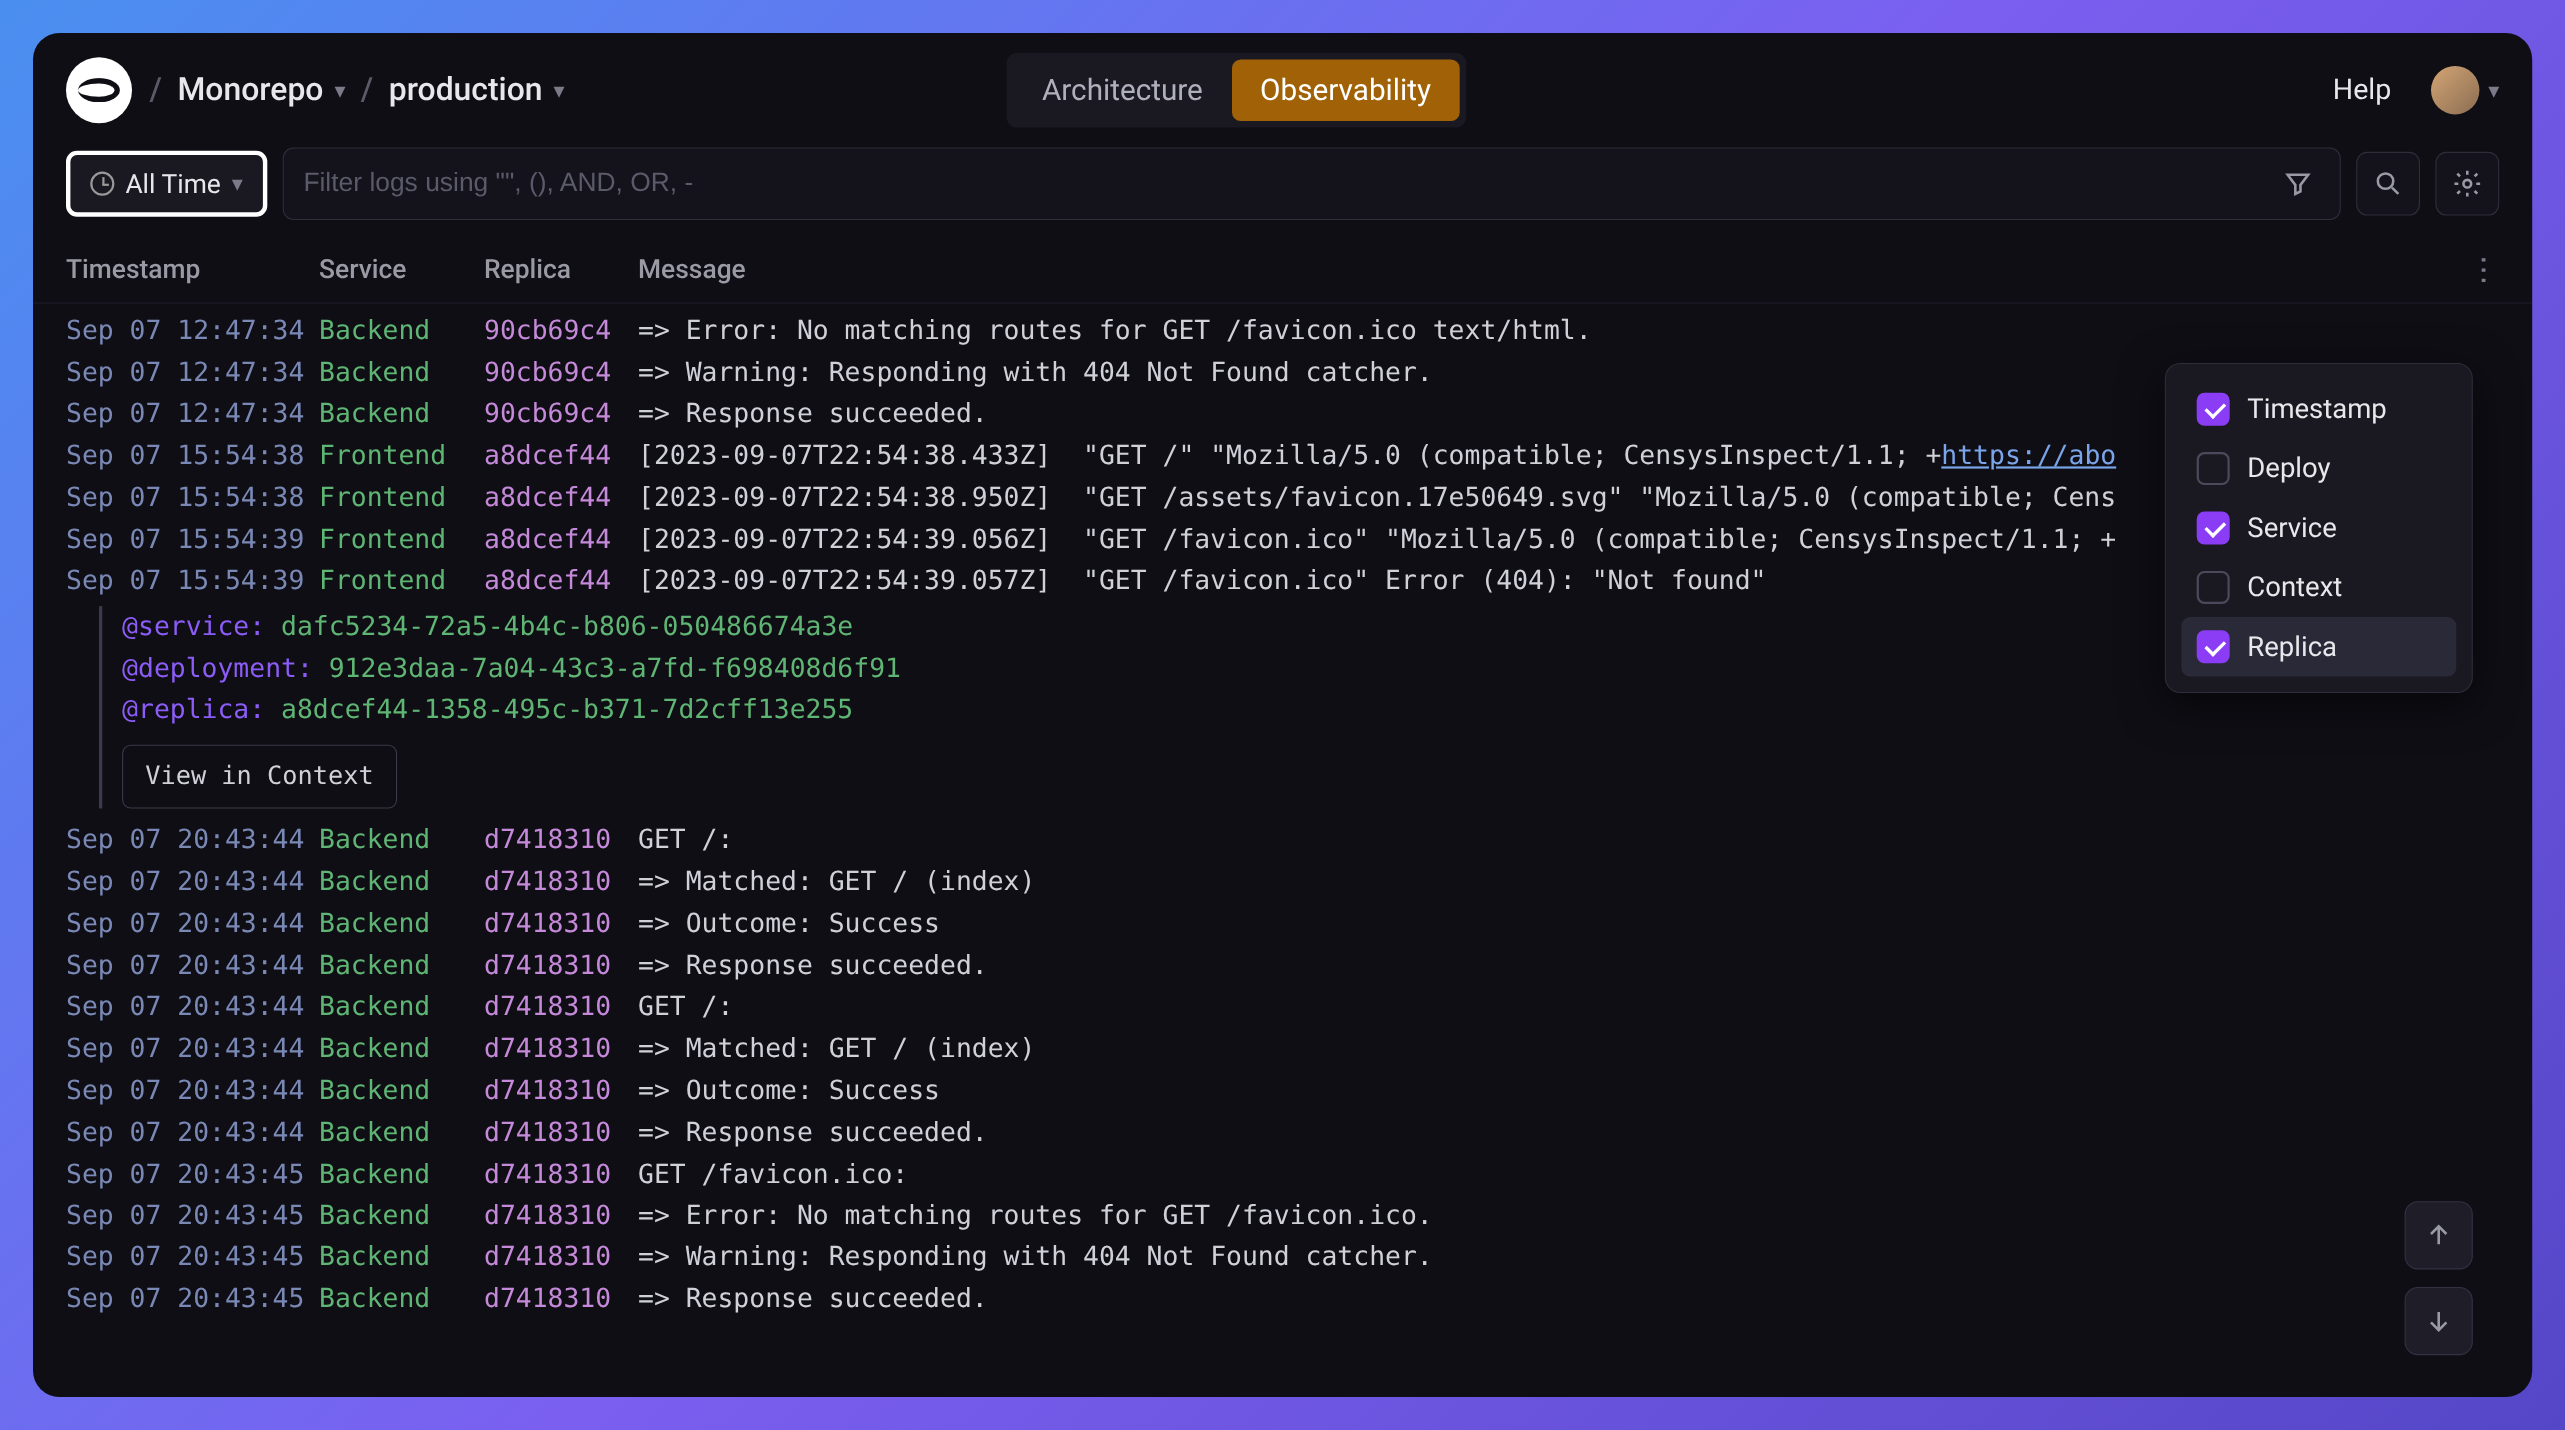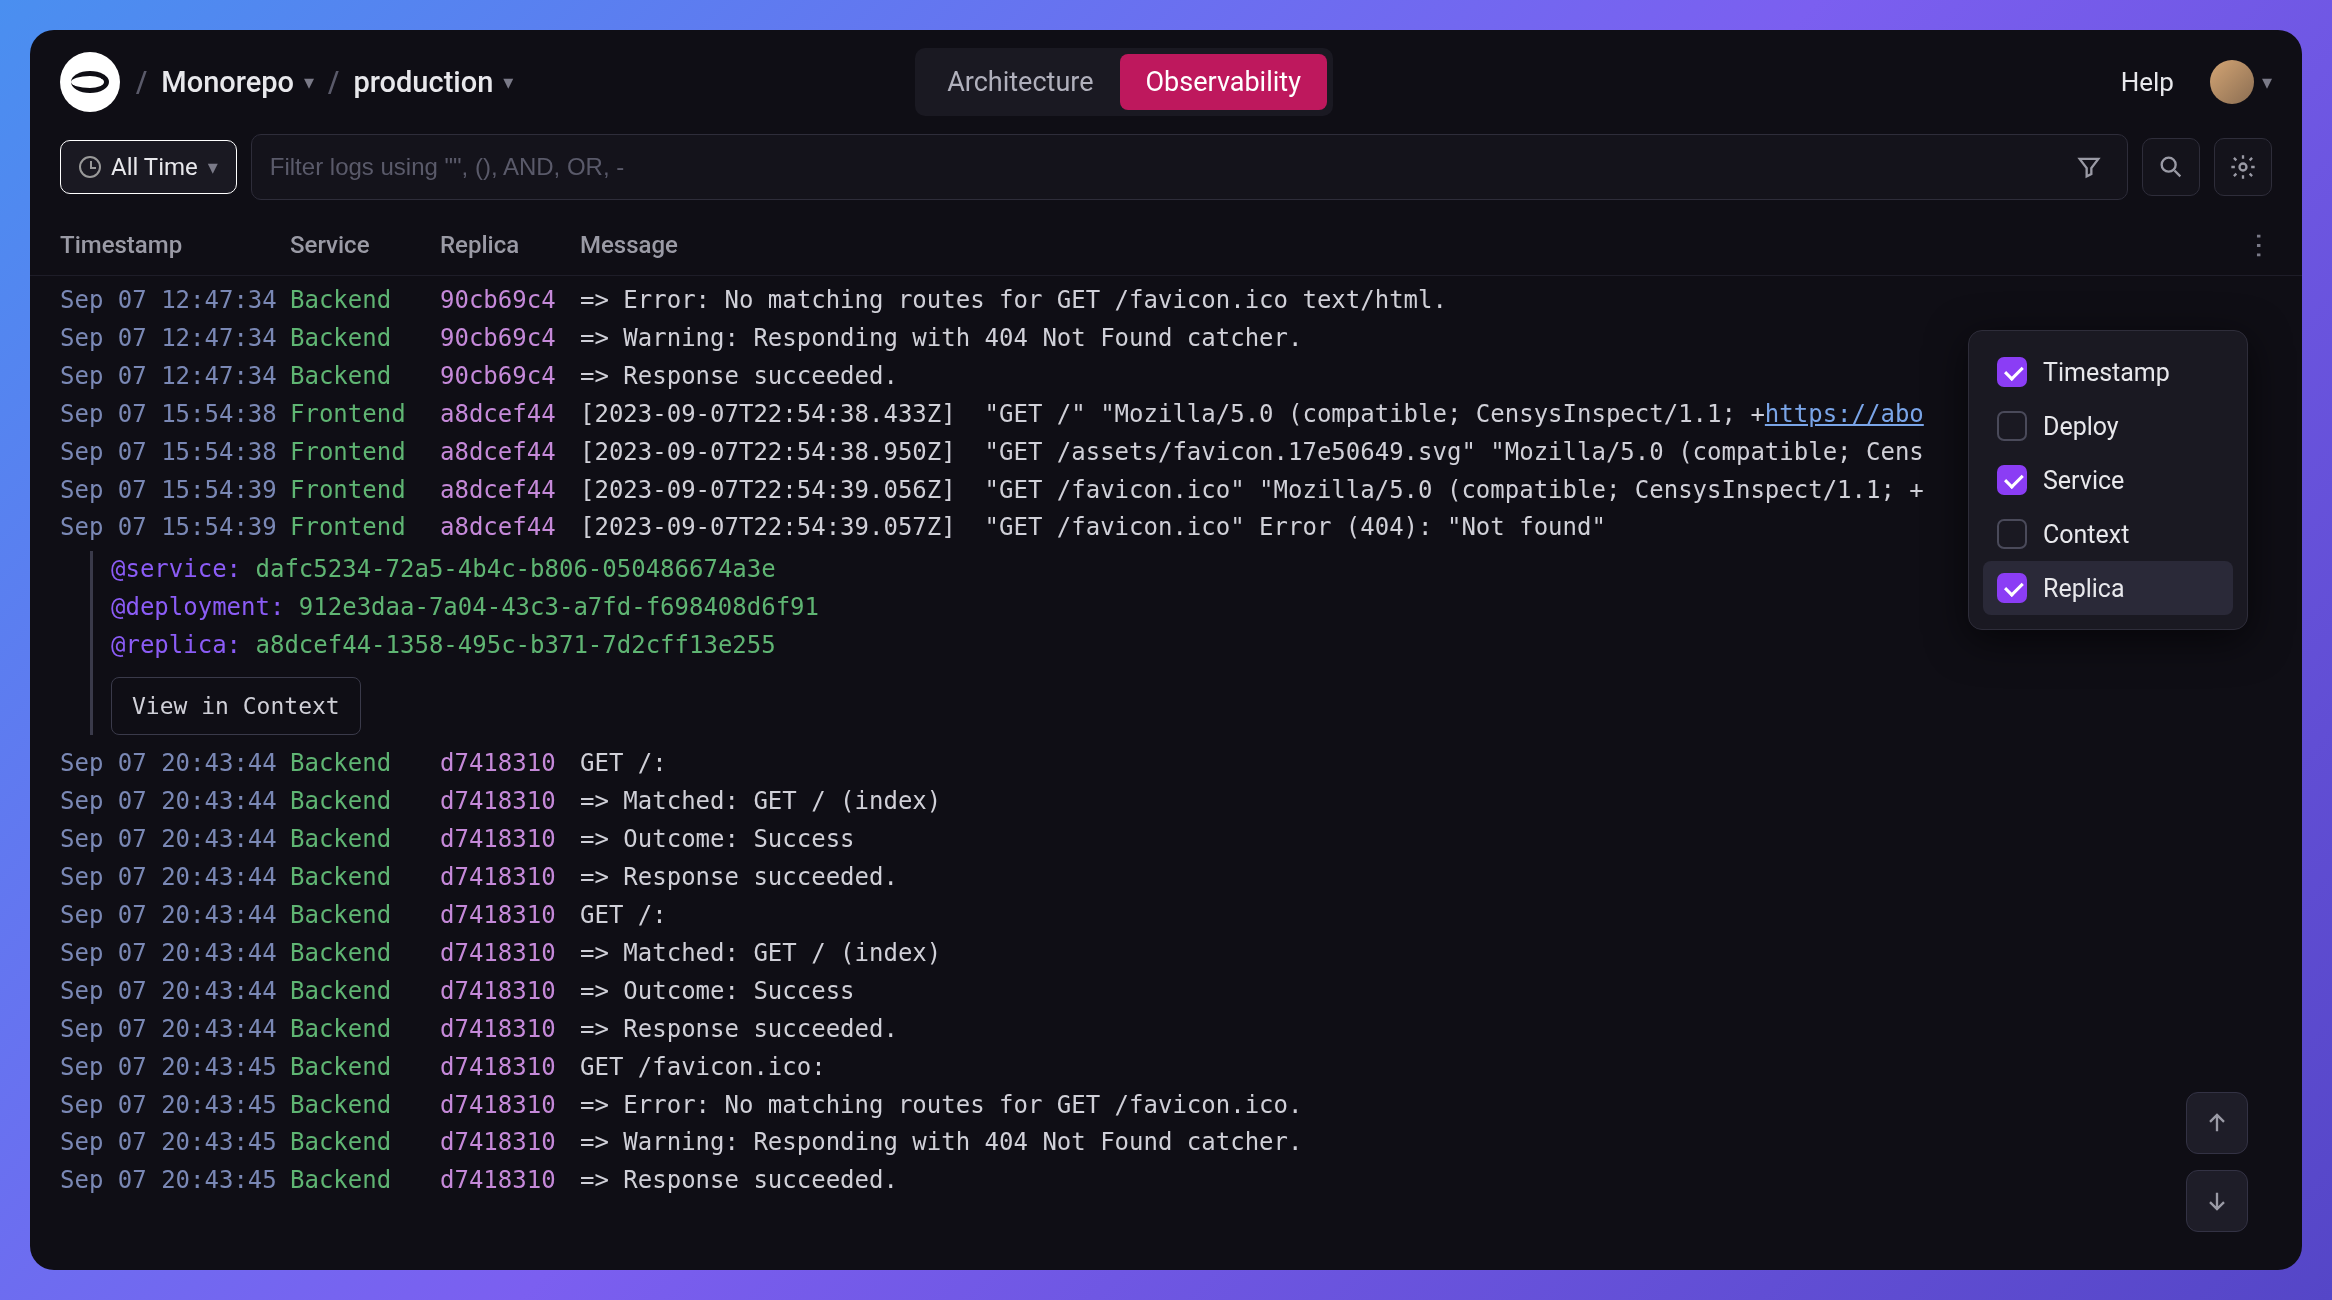--- a/index.html
+++ b/index.html
@@ -39,31 +39,31 @@
   border: 5px solid #0f0e15;
   border-left: none;
   border-right: 5px solid #0f0e15;
 }
 .breadcrumb { display: flex; align-items: center; gap: 14px; color: #e8e8ec; font-size: 29px; font-weight: 500; }
 .breadcrumb .sep { color: #5a5a6a; }
 .breadcrumb .item { display: flex; align-items: center; gap: 10px; cursor: pointer; }
 .chev { color: #7a7a88; font-size: 20px; }
 .tabs { display: flex; background: #1a1922; border-radius: 10px; margin-left: auto; margin-right: auto; padding: 6px; }
 .tab { padding: 12px 26px; font-size: 27px; color: #b0b0bc; border-radius: 8px; cursor: pointer; }
-.tab.active { background: #be185d; color: #fff; }
+.tab.active { background: #a16207; color: #fff; }
 .help { font-size: 26px; color: #e8e8ec; margin-left: auto; cursor: pointer; }
 .avatar-area { display: flex; align-items: center; gap: 8px; margin-left: 20px; }
 .avatar { width: 44px; height: 44px; border-radius: 50%; background: linear-gradient(135deg,#d4a574,#8a6d52); }
 .filterbar {
   display: flex; align-items: center; gap: 14px;
   padding: 0 30px 14px 30px;
 }
 .time-select {
   display: flex; align-items: center; gap: 10px;
-  background: #1a1922; border: 1px solid #ffffff; border-radius: 10px;
+  background: #1a1922; border: 4px solid #ffffff; border-radius: 10px;
   padding: 12px 18px; color: #e8e8ec; font-size: 24px; cursor: pointer;
 }
 .clock-icon { width: 22px; height: 22px; border: 2.5px solid #999; border-radius: 50%; position: relative; }
 .clock-icon::before { content:""; position:absolute; left:48%; top:15%; width:2px; height:40%; background:#999; }
 .clock-icon::after { content:""; position:absolute; left:48%; top:50%; width:35%; height:2px; background:#999; }
 .search-box {
   flex: 1; display: flex; align-items: center;
   background: #14131b; border: 1px solid #2e2d3a; border-radius: 10px;
   padding: 12px 18px;
 }

